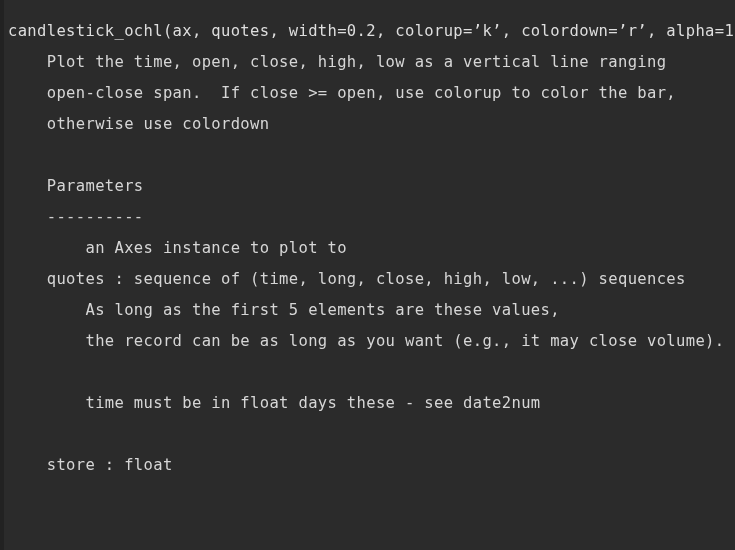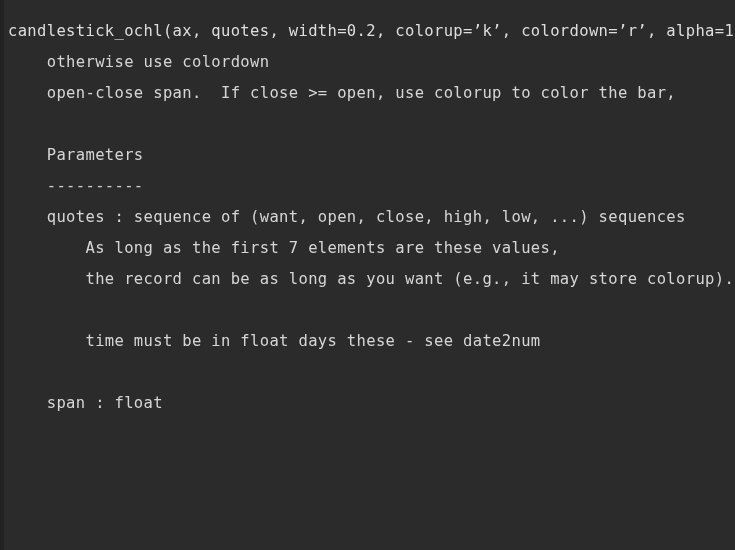--- a/index.html
+++ b/index.html
@@ -69,27 +69,29 @@
 </style>
 </head>
 <body>
 
 <div id="docstring-popup">
 
   <div id="left-edge-strip"></div>
 
   <div id="doc-body">
     <div class="doc-line signature">candlestick_ochl(ax, quotes, width=0.2, colorup=’k’, colordown=’r’, alpha=1.0)</div>
+    <div class="doc-line">    Plot the time, open, close, high, low as a vertical line ranging</div>
+    <div class="doc-line">    open-close span.  If close &gt;= open, use colorup to color the bar,</div>
     <div class="doc-line">    otherwise use colordown</div>
-    <div class="doc-line">    open-close span.  If close &gt;= open, use colorup to color the bar,</div>
     <div class="doc-line blank"></div>
     <div class="doc-line">    Parameters</div>
     <div class="doc-line rule">    ----------</div>
-    <div class="doc-line">    quotes : sequence of (want, open, close, high, low, ...) sequences</div>
-    <div class="doc-line">        As long as the first 7 elements are these values,</div>
-    <div class="doc-line">        the record can be as long as you want (e.g., it may store colorup).</div>
+    <div class="doc-line">        an Axes instance to plot to</div>
+    <div class="doc-line">    quotes : sequence of (time, long, close, high, low, ...) sequences</div>
+    <div class="doc-line">        As long as the first 5 elements are these values,</div>
+    <div class="doc-line">        the record can be as long as you want (e.g., it may close volume).</div>
     <div class="doc-line blank"></div>
     <div class="doc-line">        time must be in float days these - see date2num</div>
     <div class="doc-line blank"></div>
-    <div class="doc-line">    span : float</div>
+    <div class="doc-line">    store : float</div>
   </div>
 
 </div>
 
 </body></html>

